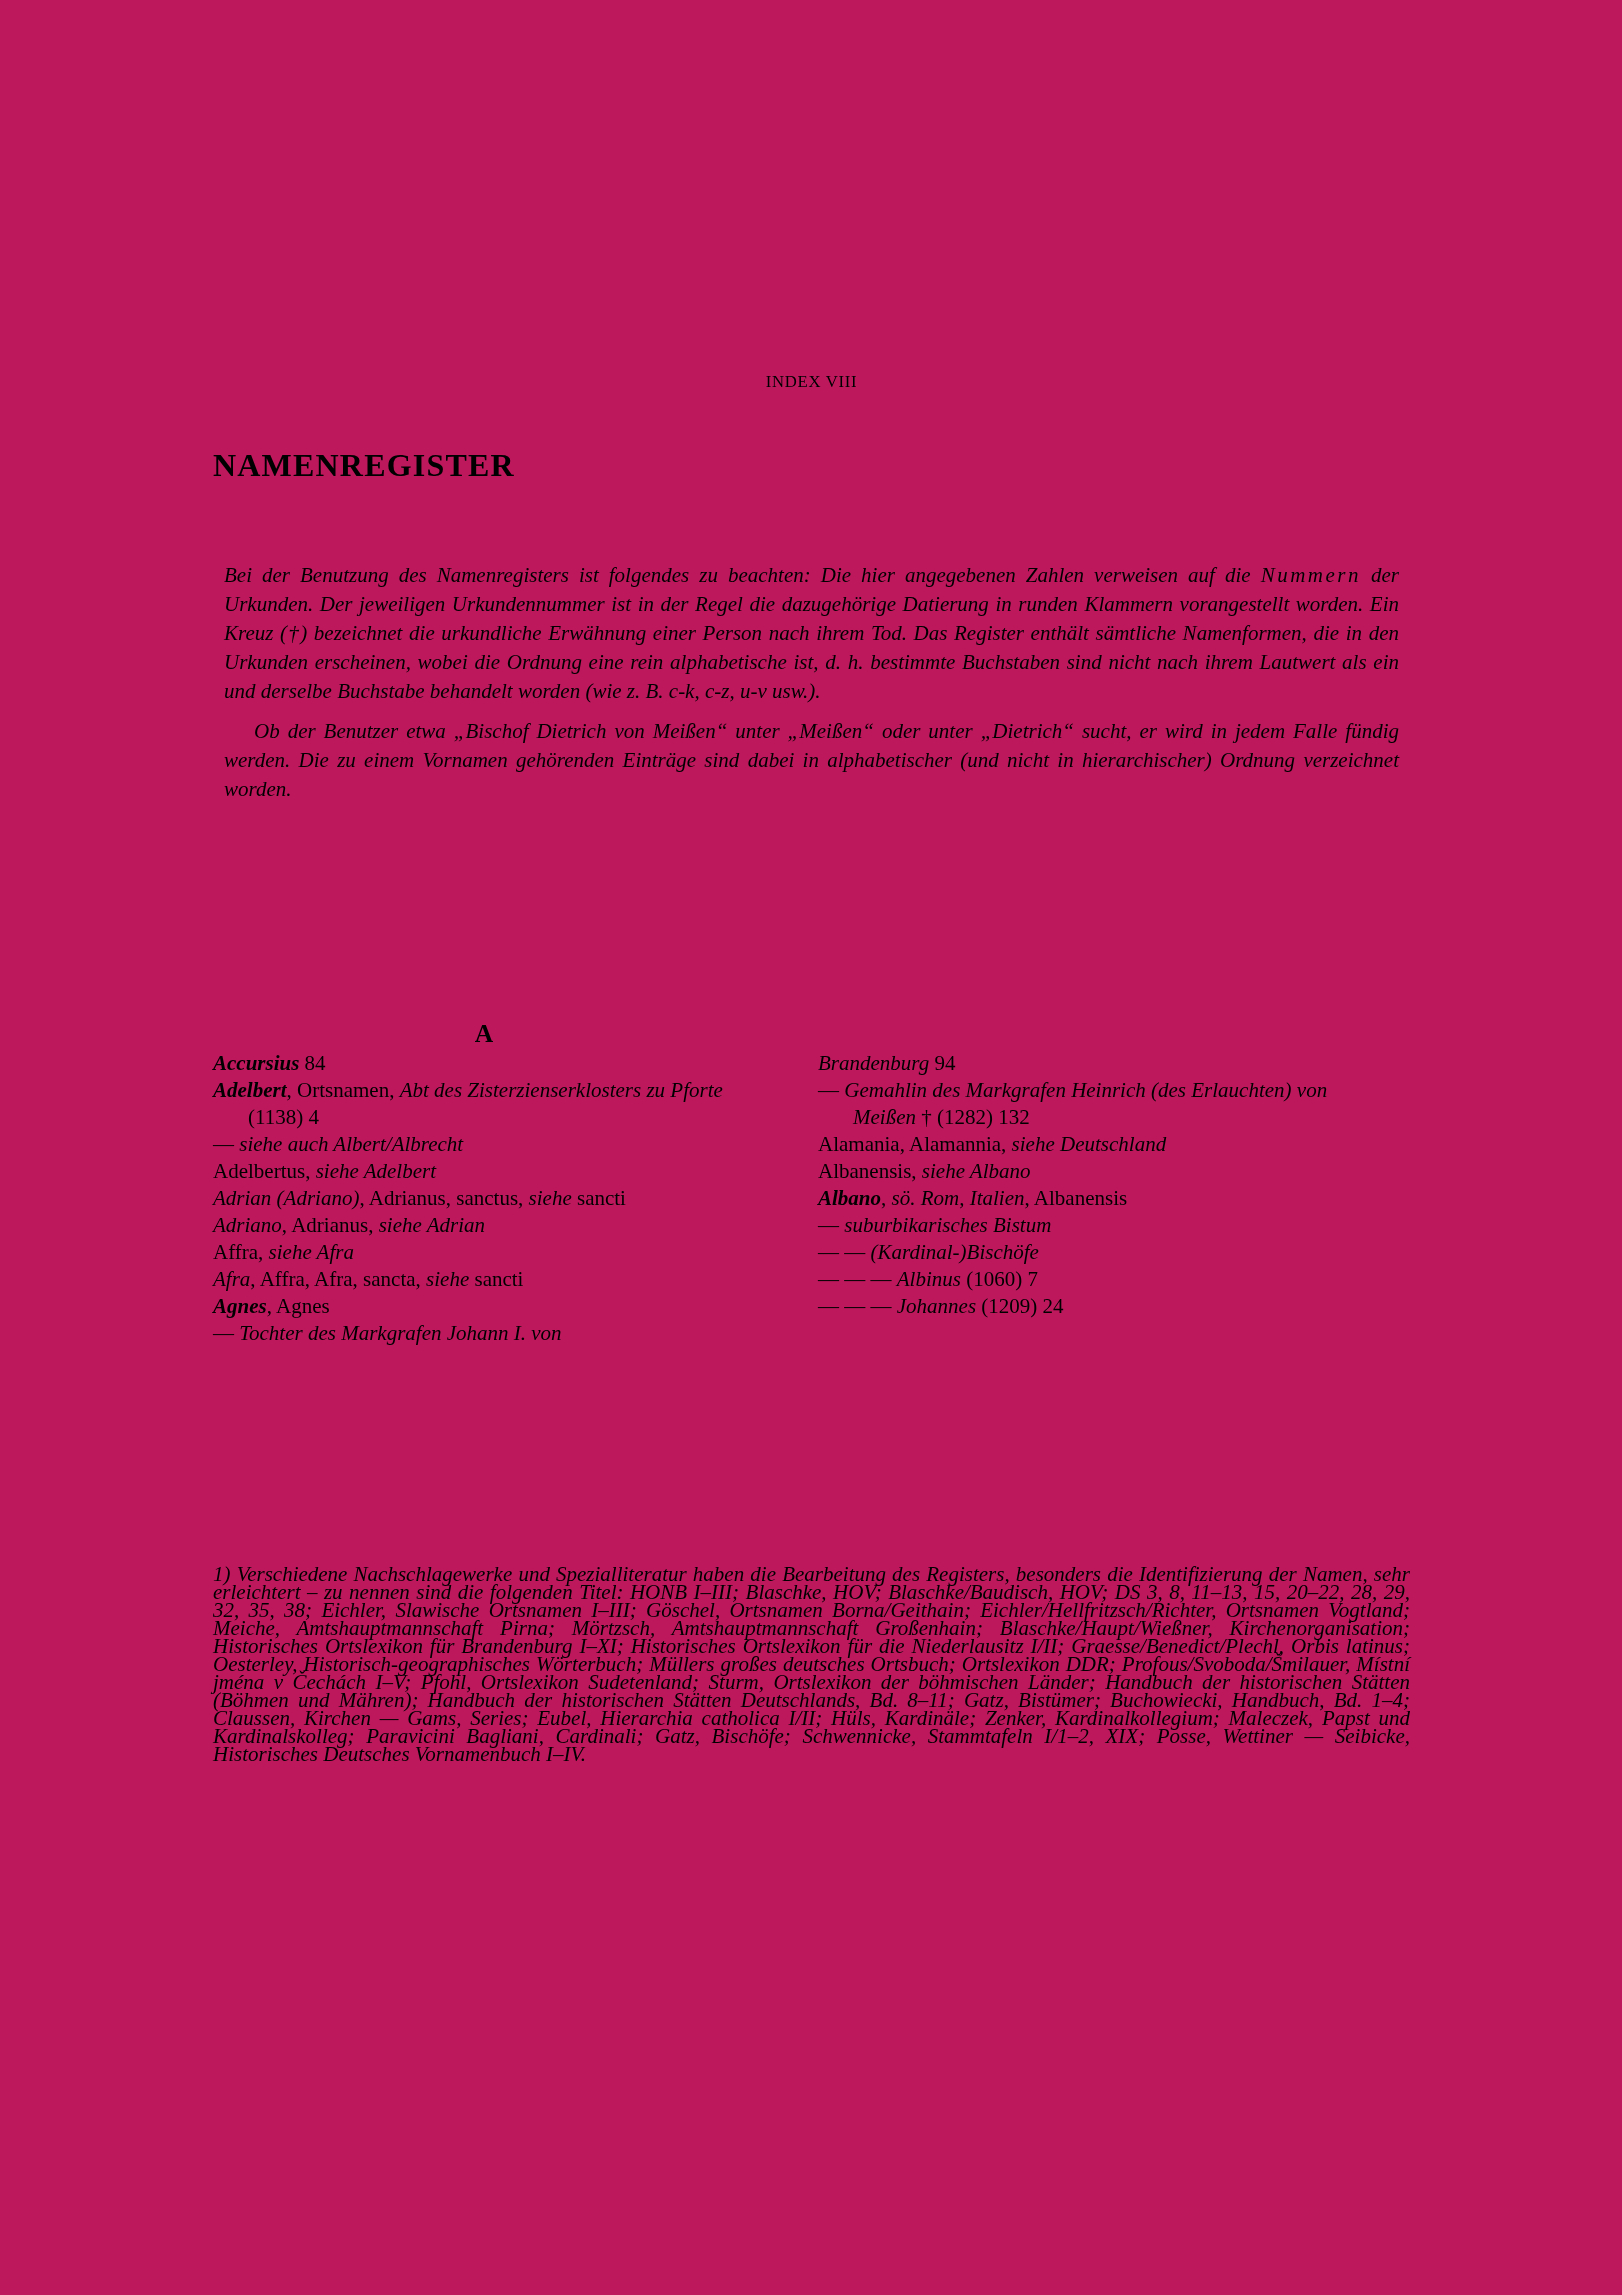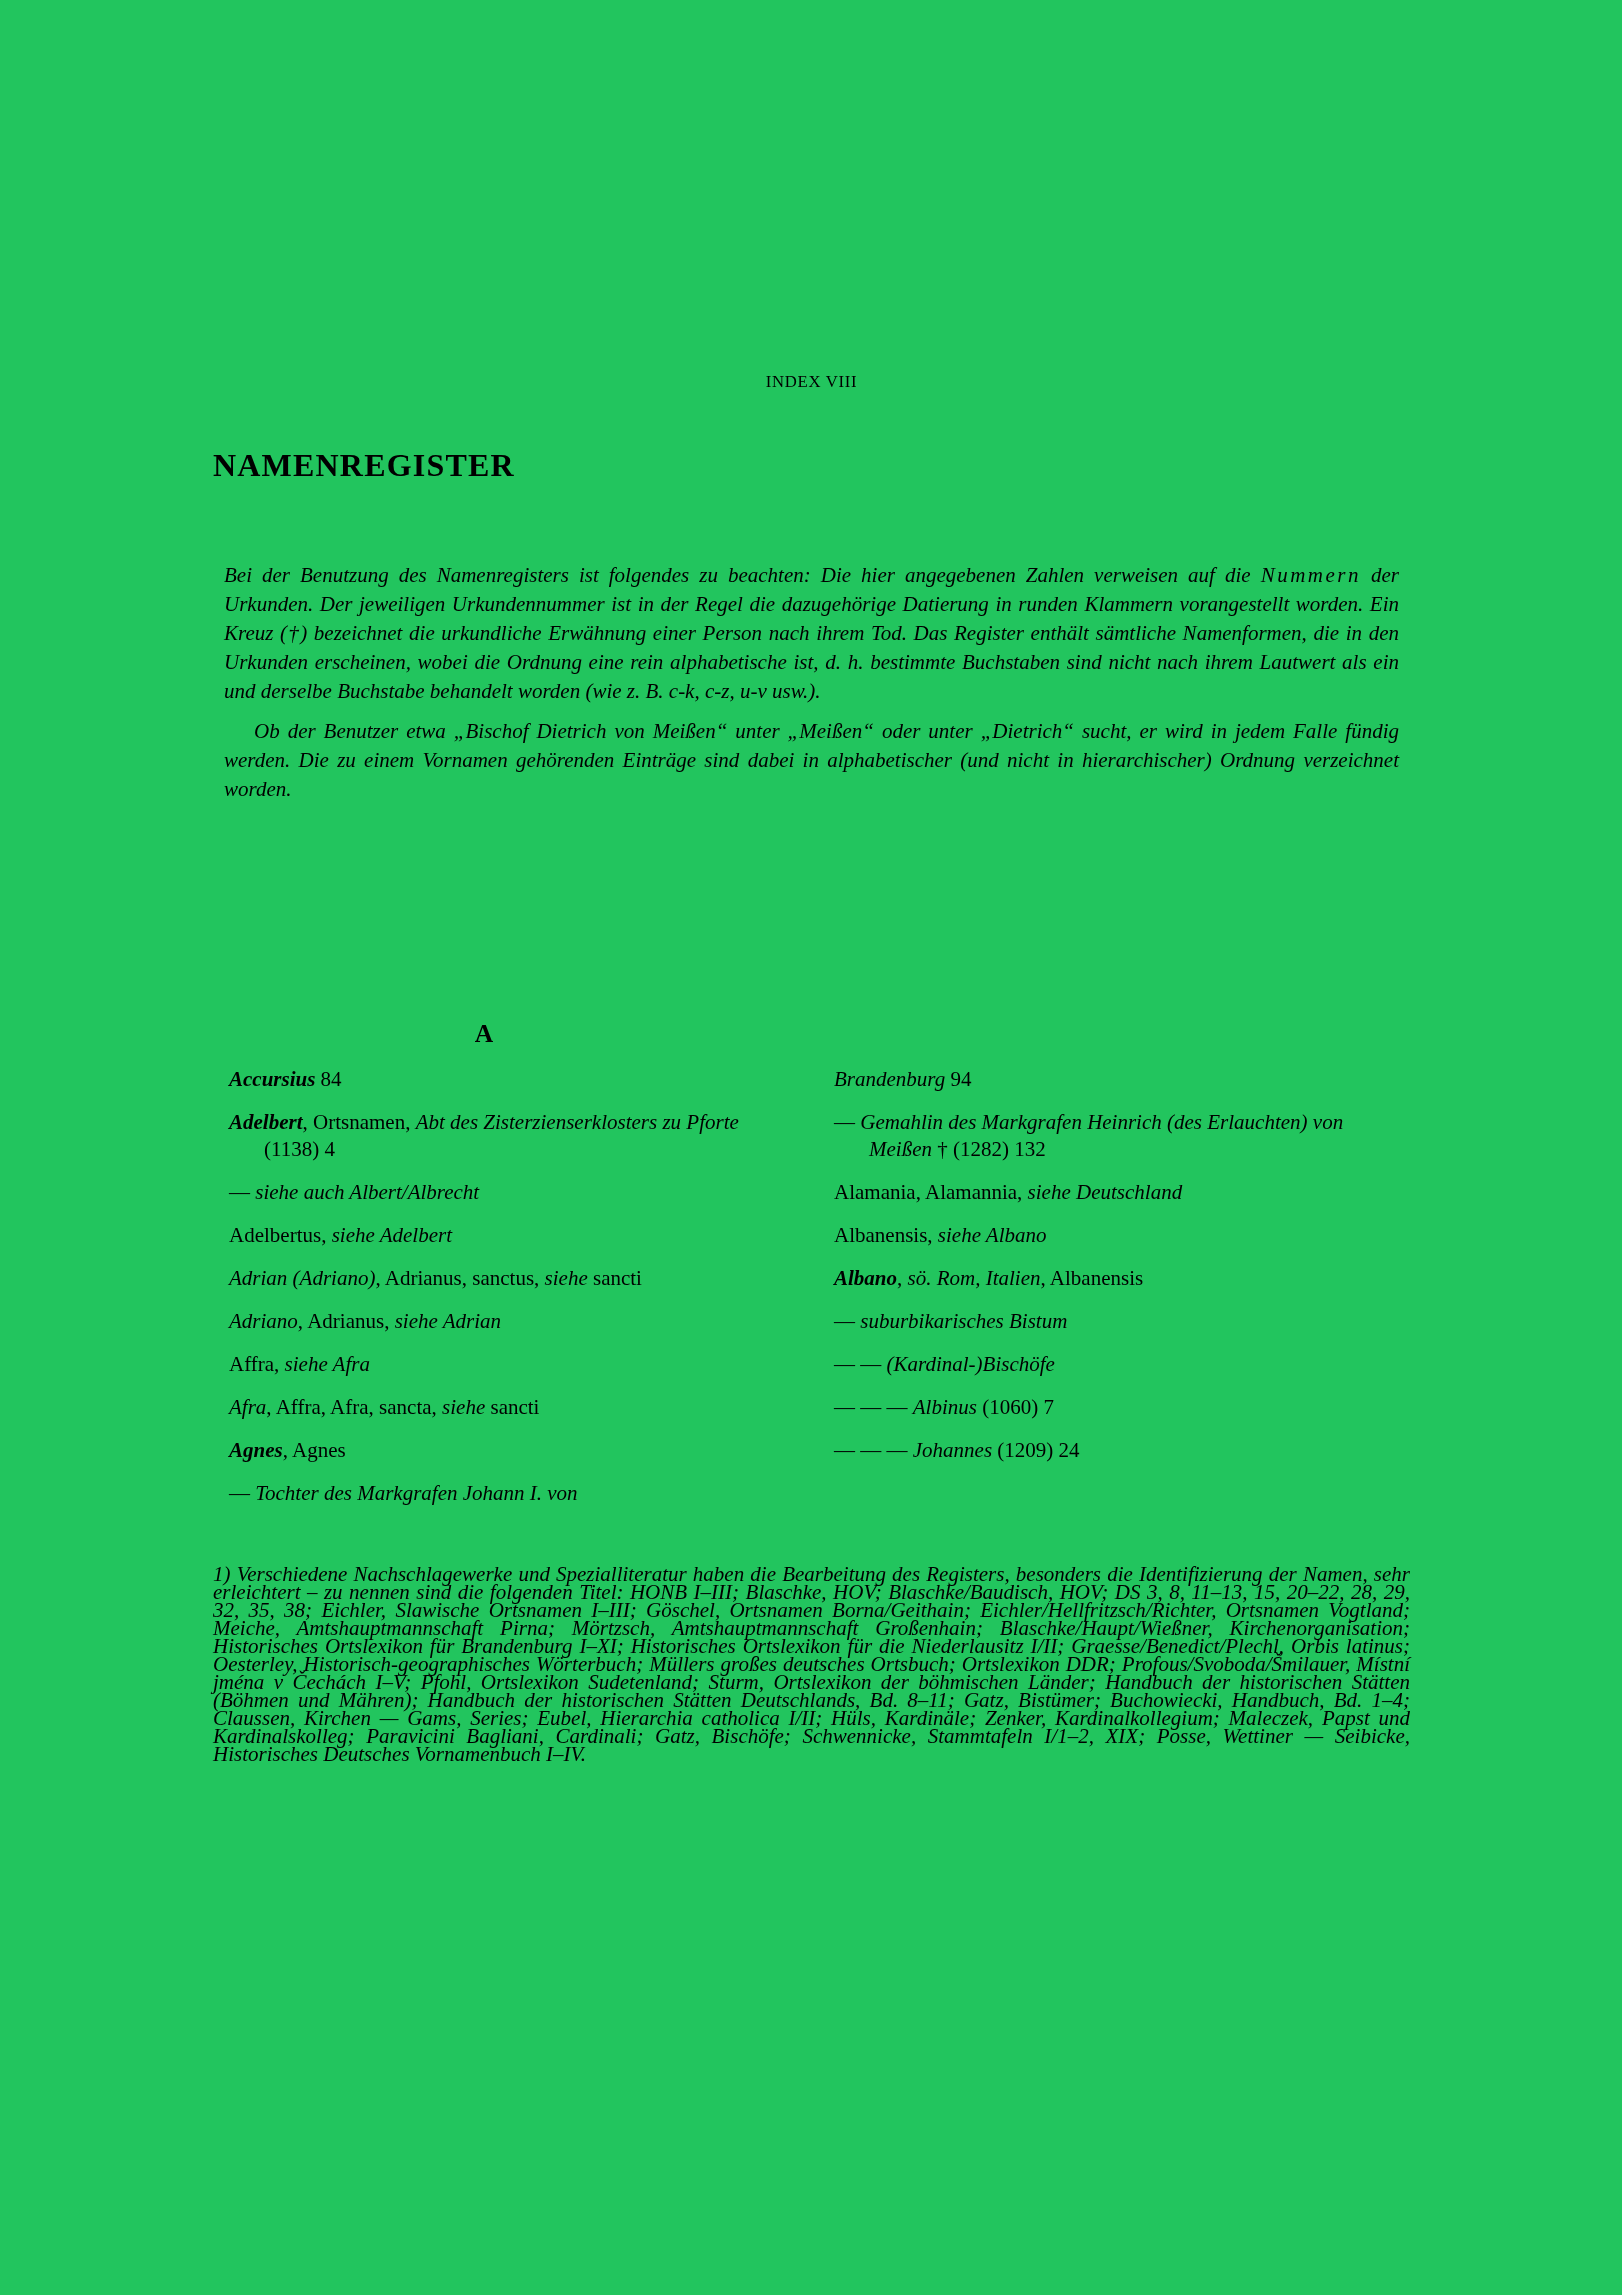--- a/index.html
+++ b/index.html
@@ -14,21 +14,21 @@
     color: #000000;
     position: relative;
     overflow: hidden;
   }
 
   .page {
     position: absolute;
     left: 0; top: 0;
     width: 1623px;
     height: 2295px;
-    background: #22c55e;
+    background: #be185d;
   }
 
   
   .running-head {
     position: absolute;
     left: 213px;
     top: 373px;
     width: 1197px;
     text-align: center;
     font-size: 16.7px;
@@ -99,21 +99,21 @@
     line-height: 1.0;
     margin: 0 0 0 0;
     height: 29.4px;
   }
 
   .entries {
     font-size: 21px;
     line-height: 27px;
   }
   .entry {
-    margin: 16px;
+    margin: 0;
     padding-left: 35px;
     text-indent: -35px;
   }
   .hw { font-weight: bold; font-style: italic; }
   .rom { font-style: normal; }
   .it  { font-style: italic; }
   .dash { font-style: normal; letter-spacing: 0; }
 
   .col-right .entries {
     padding-top: 0;

